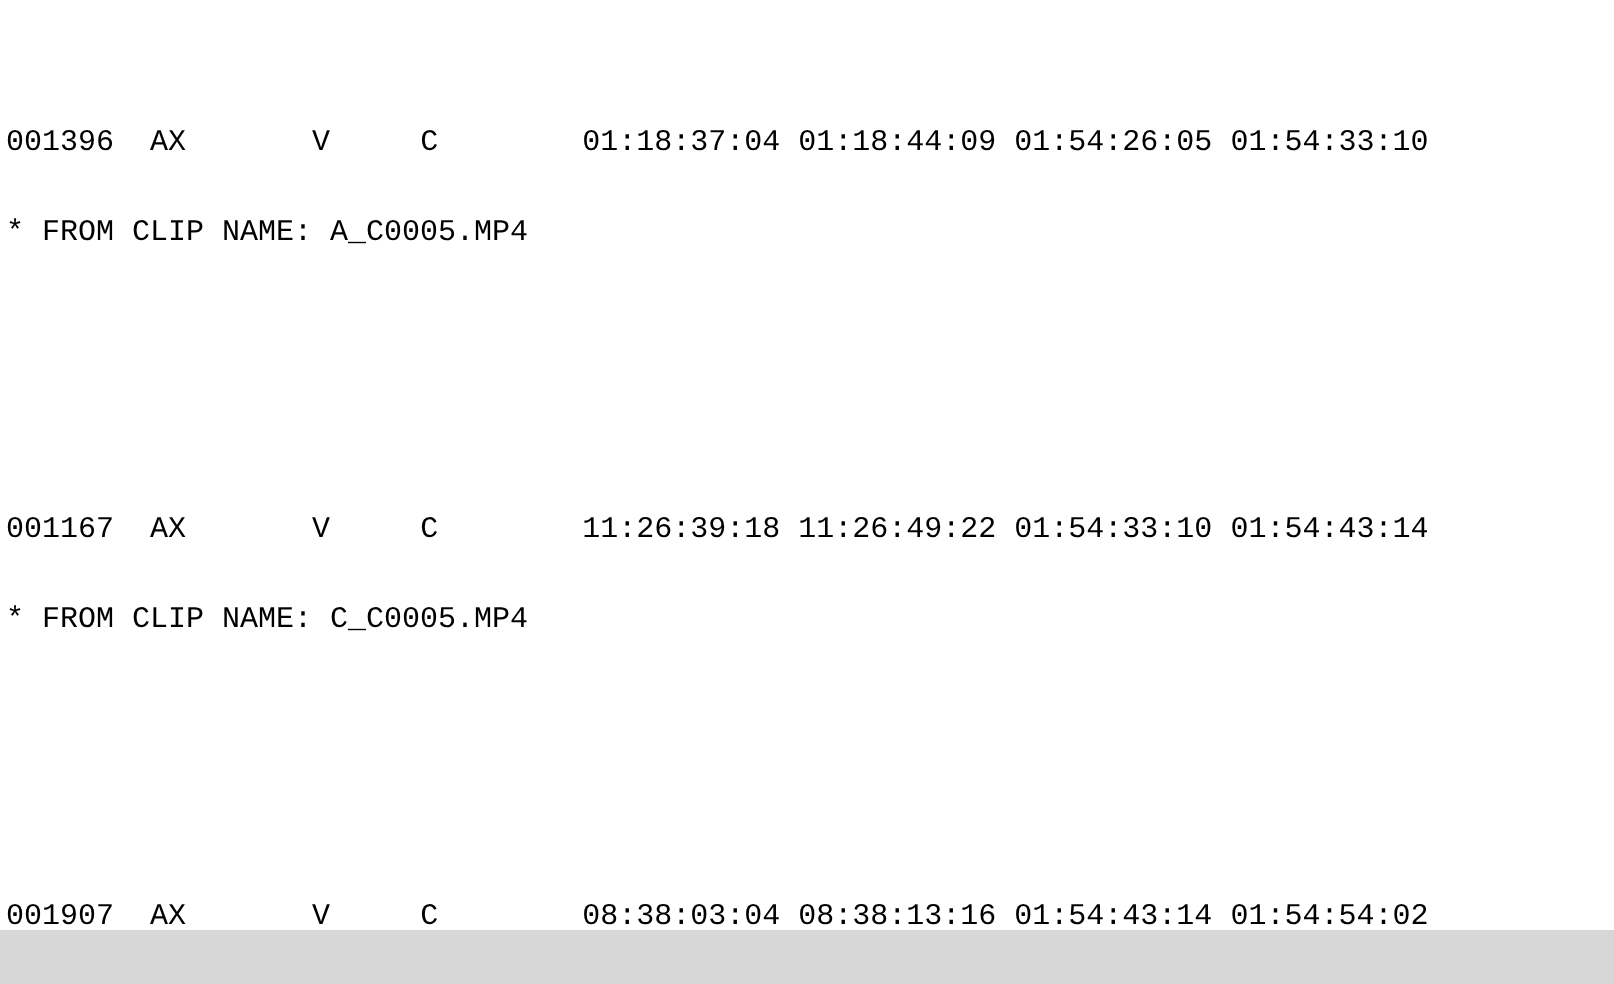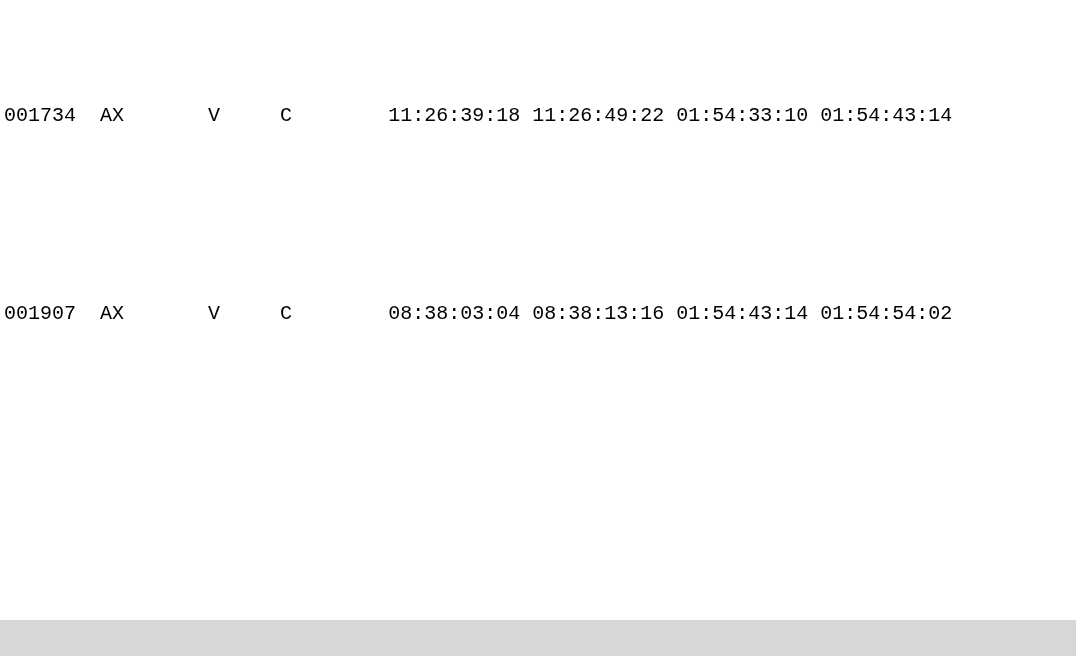--- a/index.html
+++ b/index.html
@@ -34,23 +34,28 @@
     right: 0;
     bottom: 0;
     height: 36px;
     background: #d7d7d7;
   }
 </style>
 </head>
 <body>
 
 <div class="edl">
+  <div class="event-block">
+    <div class="edit-line"><span>001396</span>  <span>AX</span>       <span>V</span>     <span>C</span>        <span>01:18:37:04</span> <span>01:18:44:09</span> <span>01:54:26:05</span> <span>01:54:33:10</span></div>
+    <div class="from-line"><span>* FROM CLIP NAME:</span> <span>A_C0005.MP4</span></div>
+  </div>
 
   <div class="event-block">
-    <div class="edit-line"><span>001734</span>  <span>AX</span>       <span>V</span>     <span>C</span>        <span>11:26:39:18</span> <span>11:26:49:22</span> <span>01:54:33:10</span> <span>01:54:43:14</span></div>
+    <div class="edit-line"><span>001167</span>  <span>AX</span>       <span>V</span>     <span>C</span>        <span>11:26:39:18</span> <span>11:26:49:22</span> <span>01:54:33:10</span> <span>01:54:43:14</span></div>
+    <div class="from-line"><span>* FROM CLIP NAME:</span> <span>C_C0005.MP4</span></div>
   </div>
 
   <div class="event-block">
     <div class="edit-line"><span>001907</span>  <span>AX</span>       <span>V</span>     <span>C</span>        <span>08:38:03:04</span> <span>08:38:13:16</span> <span>01:54:43:14</span> <span>01:54:54:02</span></div>
     
   </div>
 
   
 
   

